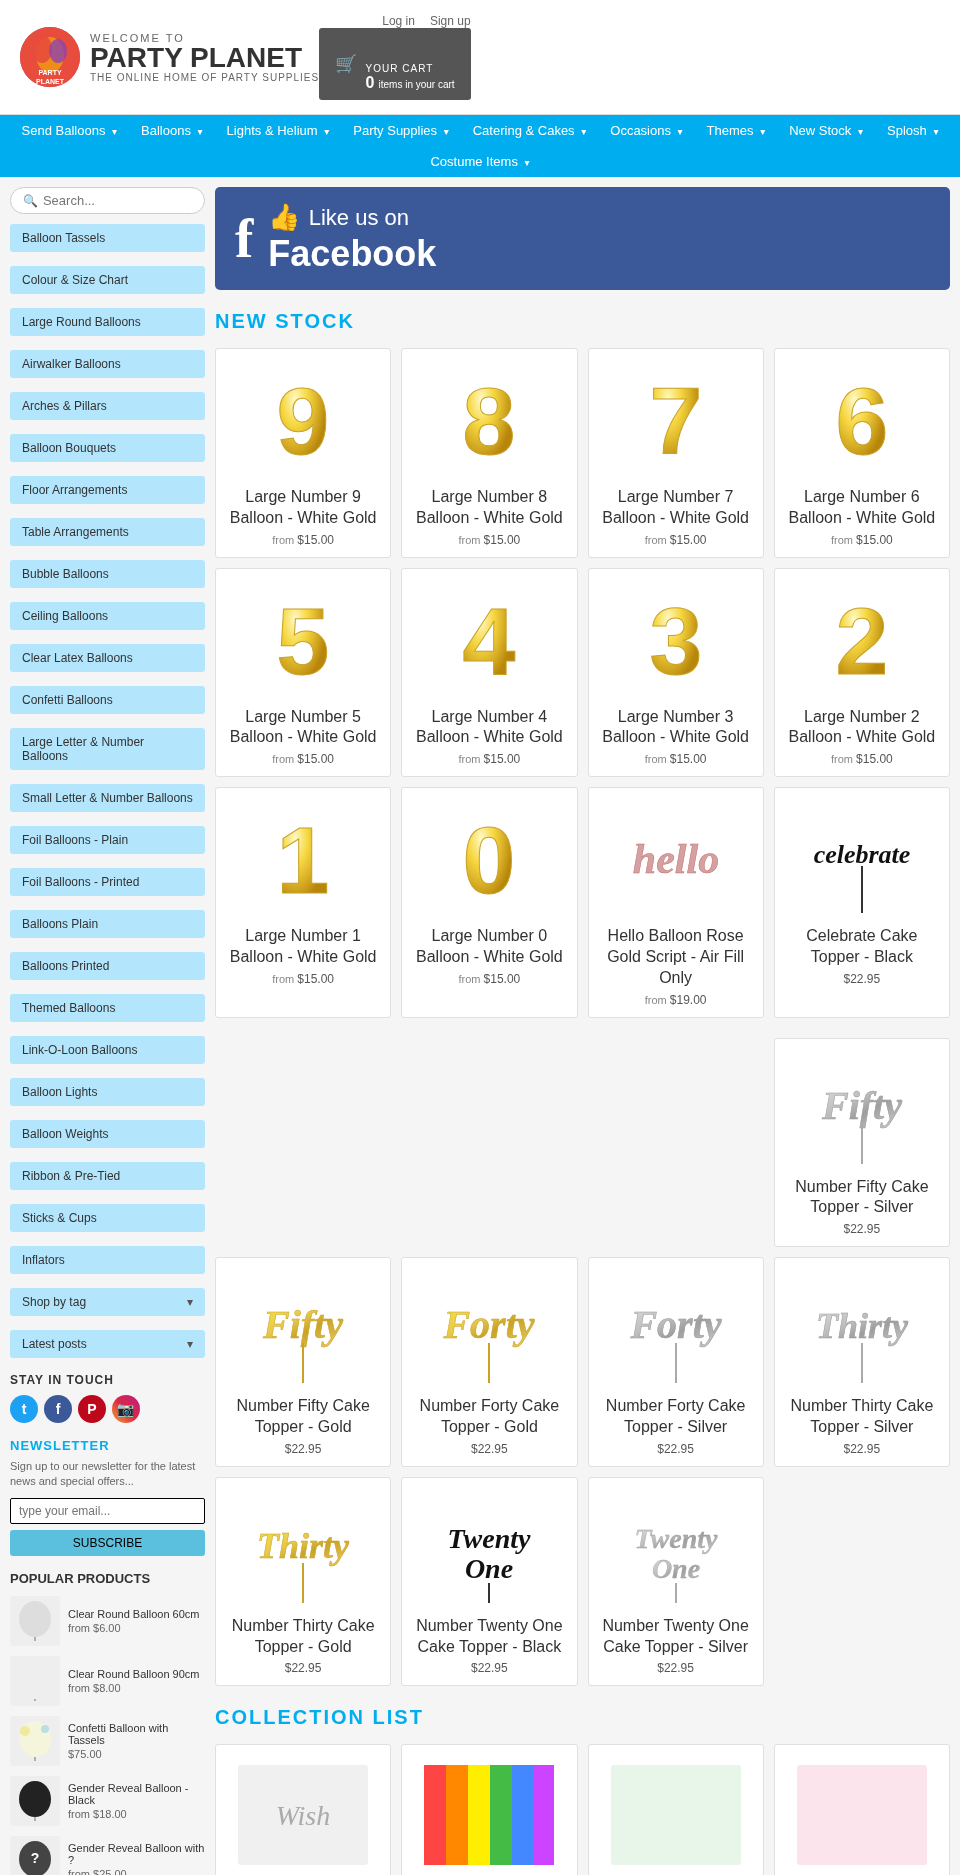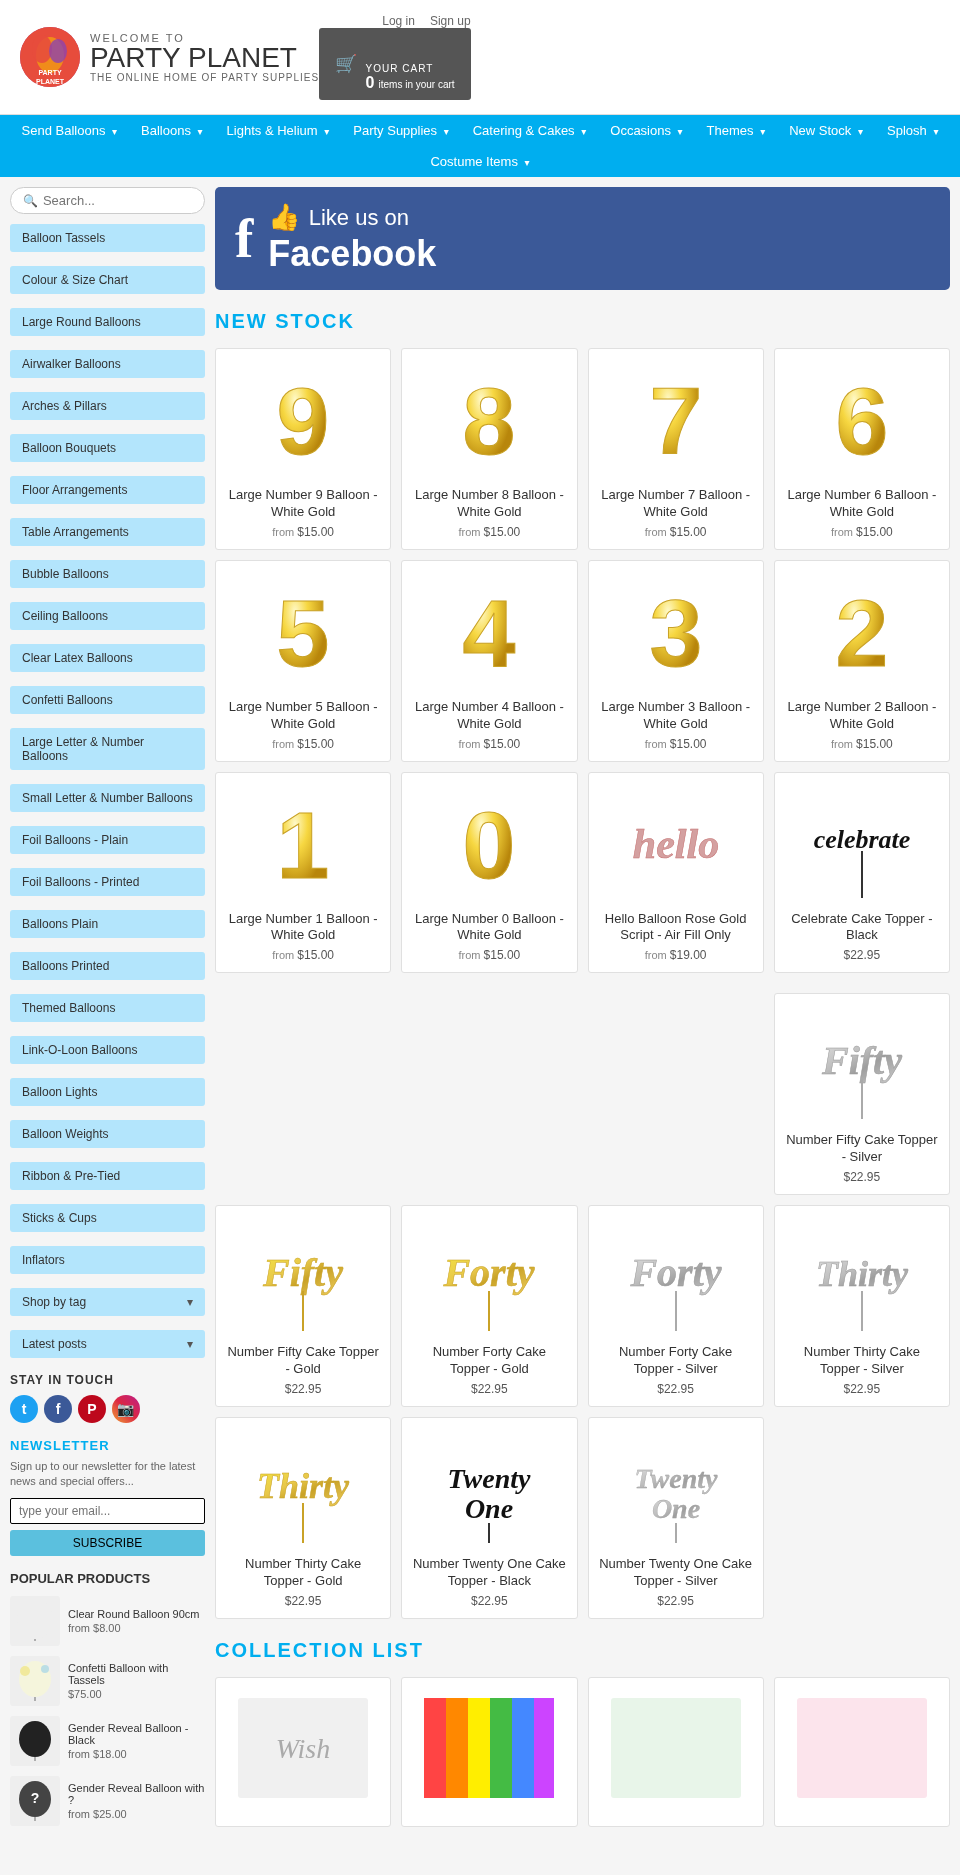--- a/index.html
+++ b/index.html
@@ -4,21 +4,21 @@
   <style>
     * { margin: 0; padding: 0; box-sizing: border-box; }
     body { font-family: Arial, sans-serif; font-size: 13px; background: #f5f5f5; color: #333; width: 960px; }
 
     
     .header { background: #fff; padding: 14px 20px; display: flex; align-items: center; border-bottom: 1px solid #ddd; }
     .logo-area { display: flex; align-items: center; gap: 10px; }
     .logo-circle { width: 60px; height: 60px; background: radial-gradient(circle, #e74c3c, #8e44ad); border-radius: 50%; display: flex; align-items: center; justify-content: center; font-size: 9px; color: #fff; font-weight: bold; text-align: center; line-height: 1.2; }
     .logo-text { }
     .logo-text .welcome { font-size: 11px; color: #666; letter-spacing: 2px; }
-    .logo-text .brand { font-size: 28px; font-weight: normal; color: #333; line-height: 1; }
+    .logo-text .brand { font-size: 28px; font-weight: bold; color: #333; line-height: 1; }
     .logo-text .tagline { font-size: 10px; color: #666; letter-spacing: 1px; }
     .header-right { display: flex; flex-direction: column; align-items: flex-end; }
     .header-links { display: flex; gap: 15px; font-size: 12px; color: #666; }
     .header-links a { color: #666; text-decoration: none; }
     .cart-btn { background: #555; color: #fff; padding: 8px 16px; display: flex; align-items: center; gap: 8px; border-radius: 3px; cursor: pointer; }
     .cart-icon { font-size: 18px; }
     .cart-text { font-size: 11px; margin-top: 27px; }
     .cart-count { font-size: 16px; font-weight: bold; }
 
     
@@ -75,21 +75,21 @@
     .fb-text .facebook-word { font-size: 36px; font-weight: bold; }
 
     
     .section-title { color: #00aeef; font-size: 20px; font-weight: bold; letter-spacing: 2px; margin-bottom: 15px; }
 
     
     .product-grid { display: grid; grid-template-columns: repeat(4, 1fr); gap: 10px; margin-bottom: 20px; }
     .product-card { background: #fff; border: 1px solid #e0e0e0; border-radius: 3px; padding: 10px; text-align: center; cursor: pointer; }
     .product-img { width: 100%; height: 120px; display: flex; align-items: center; justify-content: center; margin-bottom: 8px; overflow: hidden; }
     .product-img svg { max-width: 100%; max-height: 100%; }
-    .product-name { font-size: 13px; color: #333; margin-bottom: 4px; line-height: 1.3; }
+    .product-name { font-size: 16px; color: #333; margin-bottom: 4px; line-height: 1.3; }
     .product-price { font-size: 12px; color: #555; }
     .product-price .from { color: #888; font-size: 11px; }
 
     
     .collection-title { color: #00aeef; font-size: 20px; font-weight: bold; letter-spacing: 2px; margin: 20px 0 15px; }
     .collection-grid { display: grid; grid-template-columns: repeat(4, 1fr); gap: 10px; }
 
     .sidebar-arrow { float: right; color: #555; }
   </style>
 </head>
@@ -218,20 +218,32 @@
       <p>Sign up to our newsletter for the latest news and special offers...</p>
       <input type="email" placeholder="type your email..." style="">
       <button class="subscribe-btn">SUBSCRIBE</button>
     </div>
 
     <div class="popular-products">
       <h4>POPULAR PRODUCTS</h4>
       <div class="popular-item">
         <div class="popular-thumb">
           <svg width="40" height="40">
+              <ellipse cx="20" cy="18" rx="16" ry="18" fill="#ddd"></ellipse>
+              <line x1="20" y1="36" x2="20" y2="42" stroke="#999" stroke-width="1.5"></line>
+            </svg>
+        </div>
+        <div class="popular-info">
+          <div class="name">Clear Round Balloon 60cm</div>
+          <div class="price">from $6.00</div>
+        </div>
+      </div>
+      <div class="popular-item">
+        <div class="popular-thumb">
+          <svg width="40" height="40">
               <ellipse cx="20" cy="18" rx="18" ry="20" fill="#eee"></ellipse>
               <line x1="20" y1="38" x2="20" y2="44" stroke="#999" stroke-width="1.5"></line>
             </svg>
         </div>
         <div class="popular-info">
           <div class="name">Clear Round Balloon 90cm</div>
           <div class="price">from $8.00</div>
         </div>
       </div>
       <div class="popular-item">

